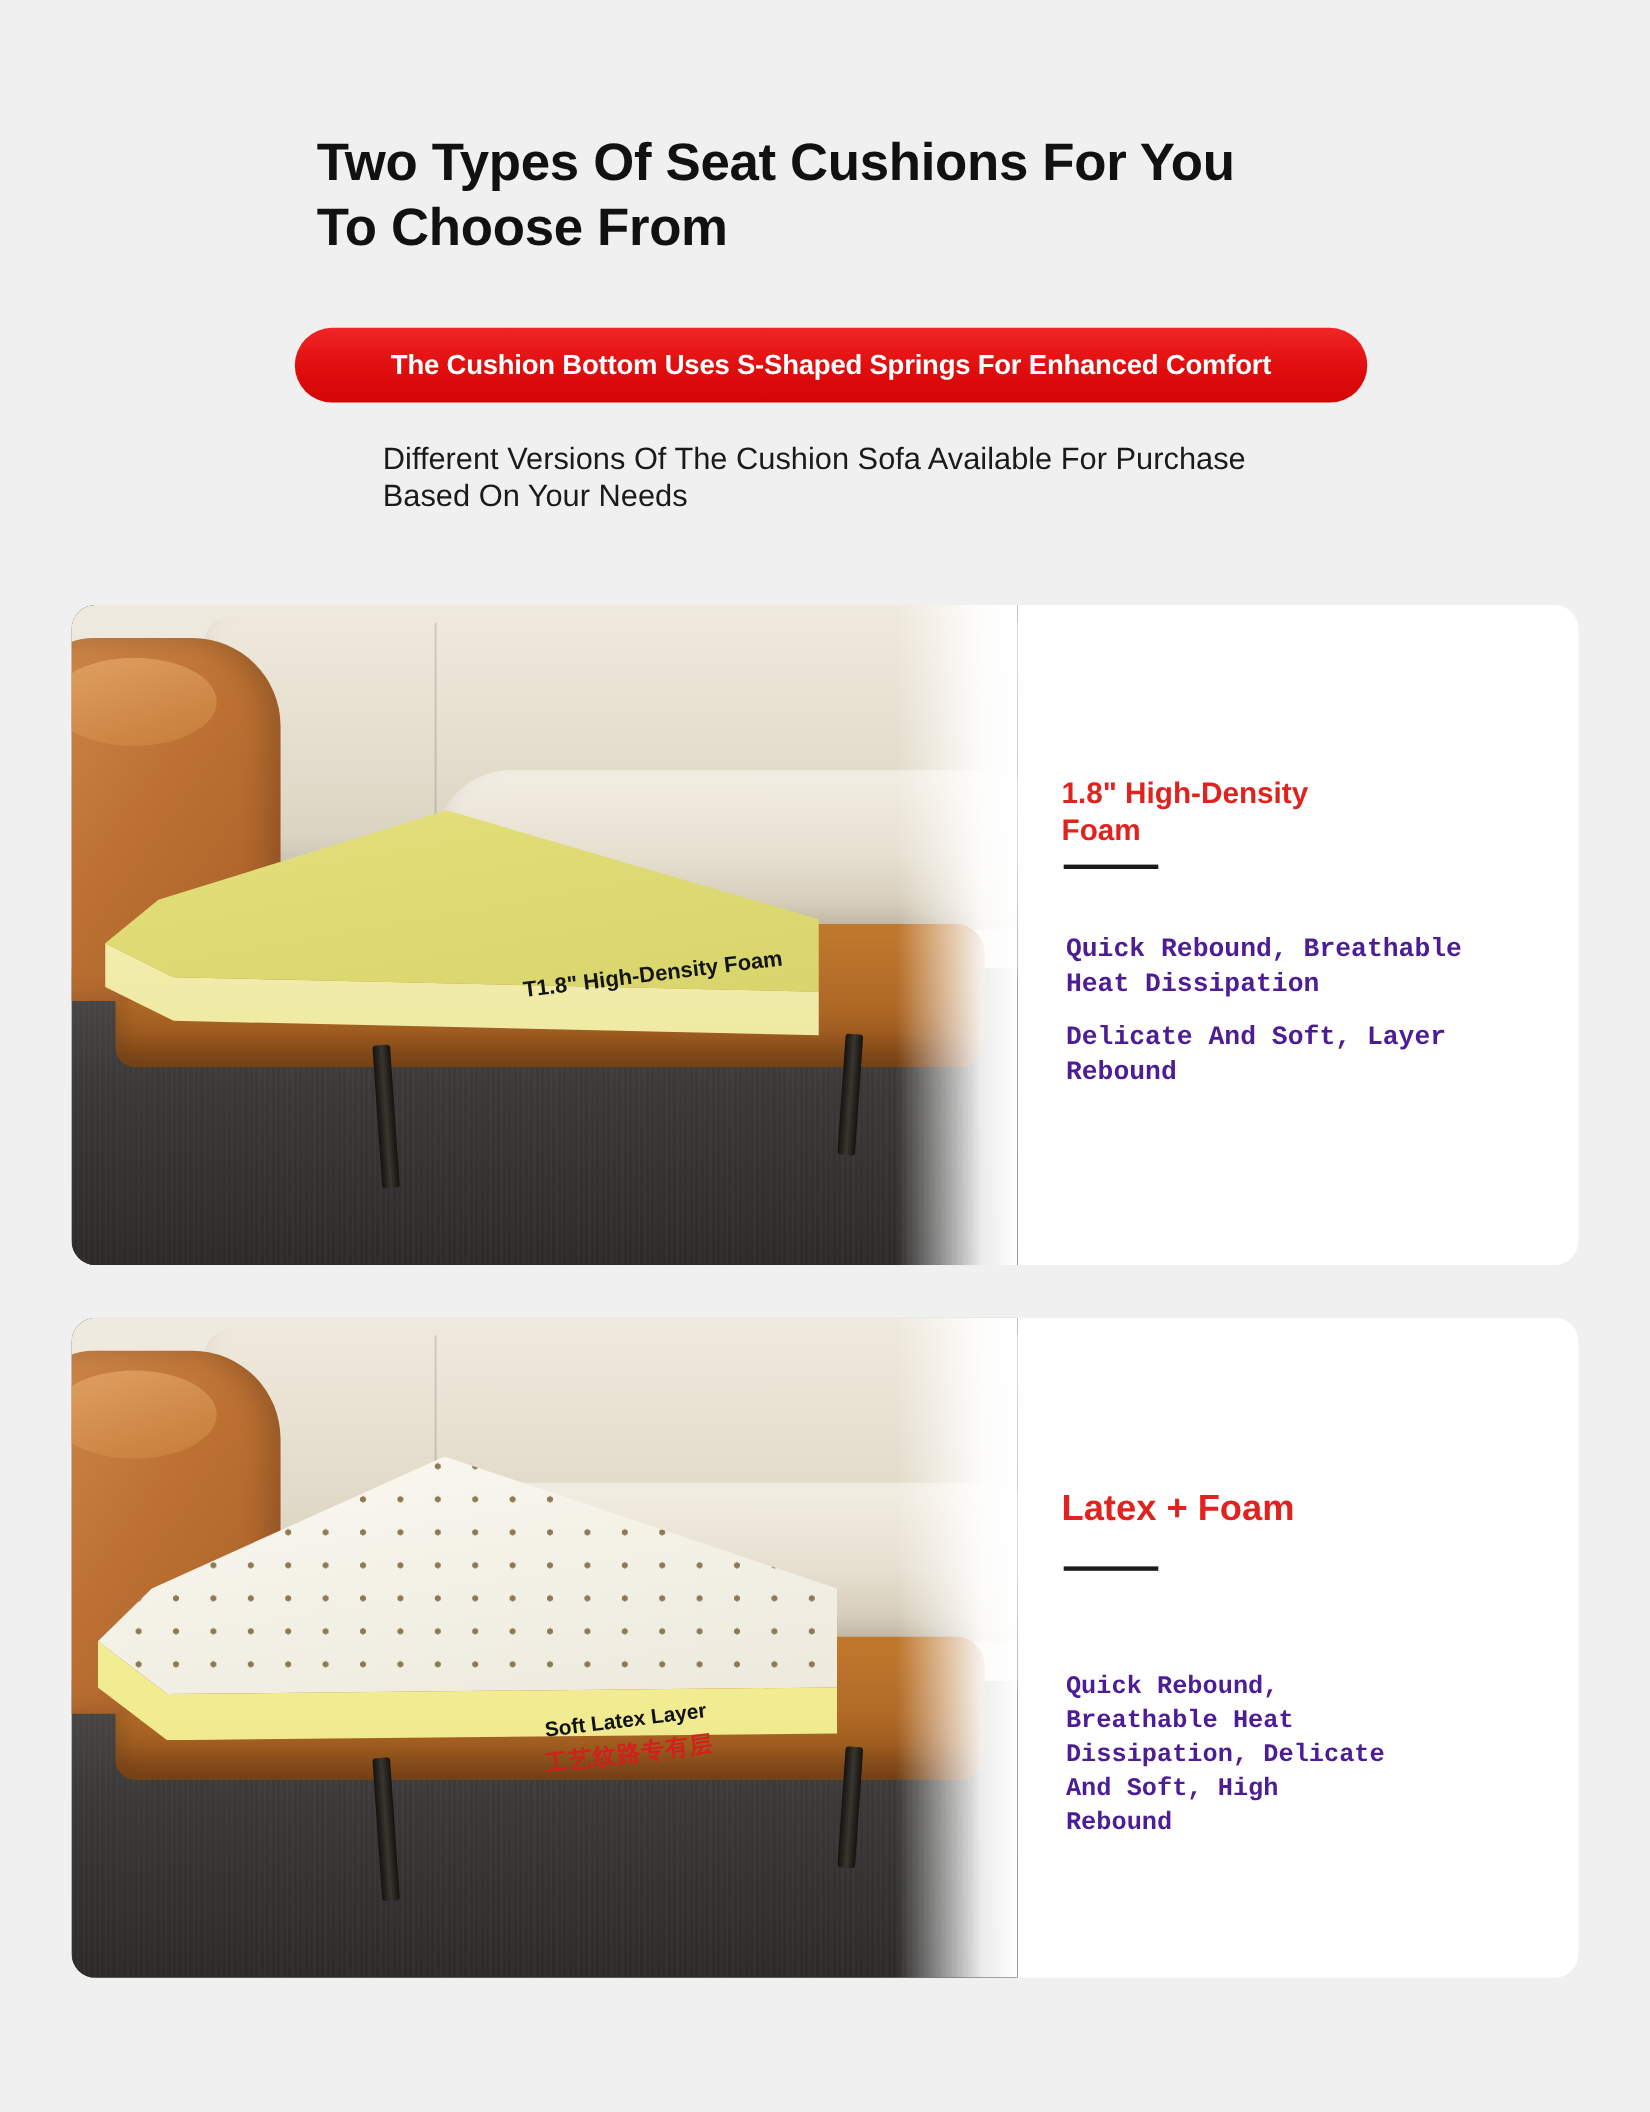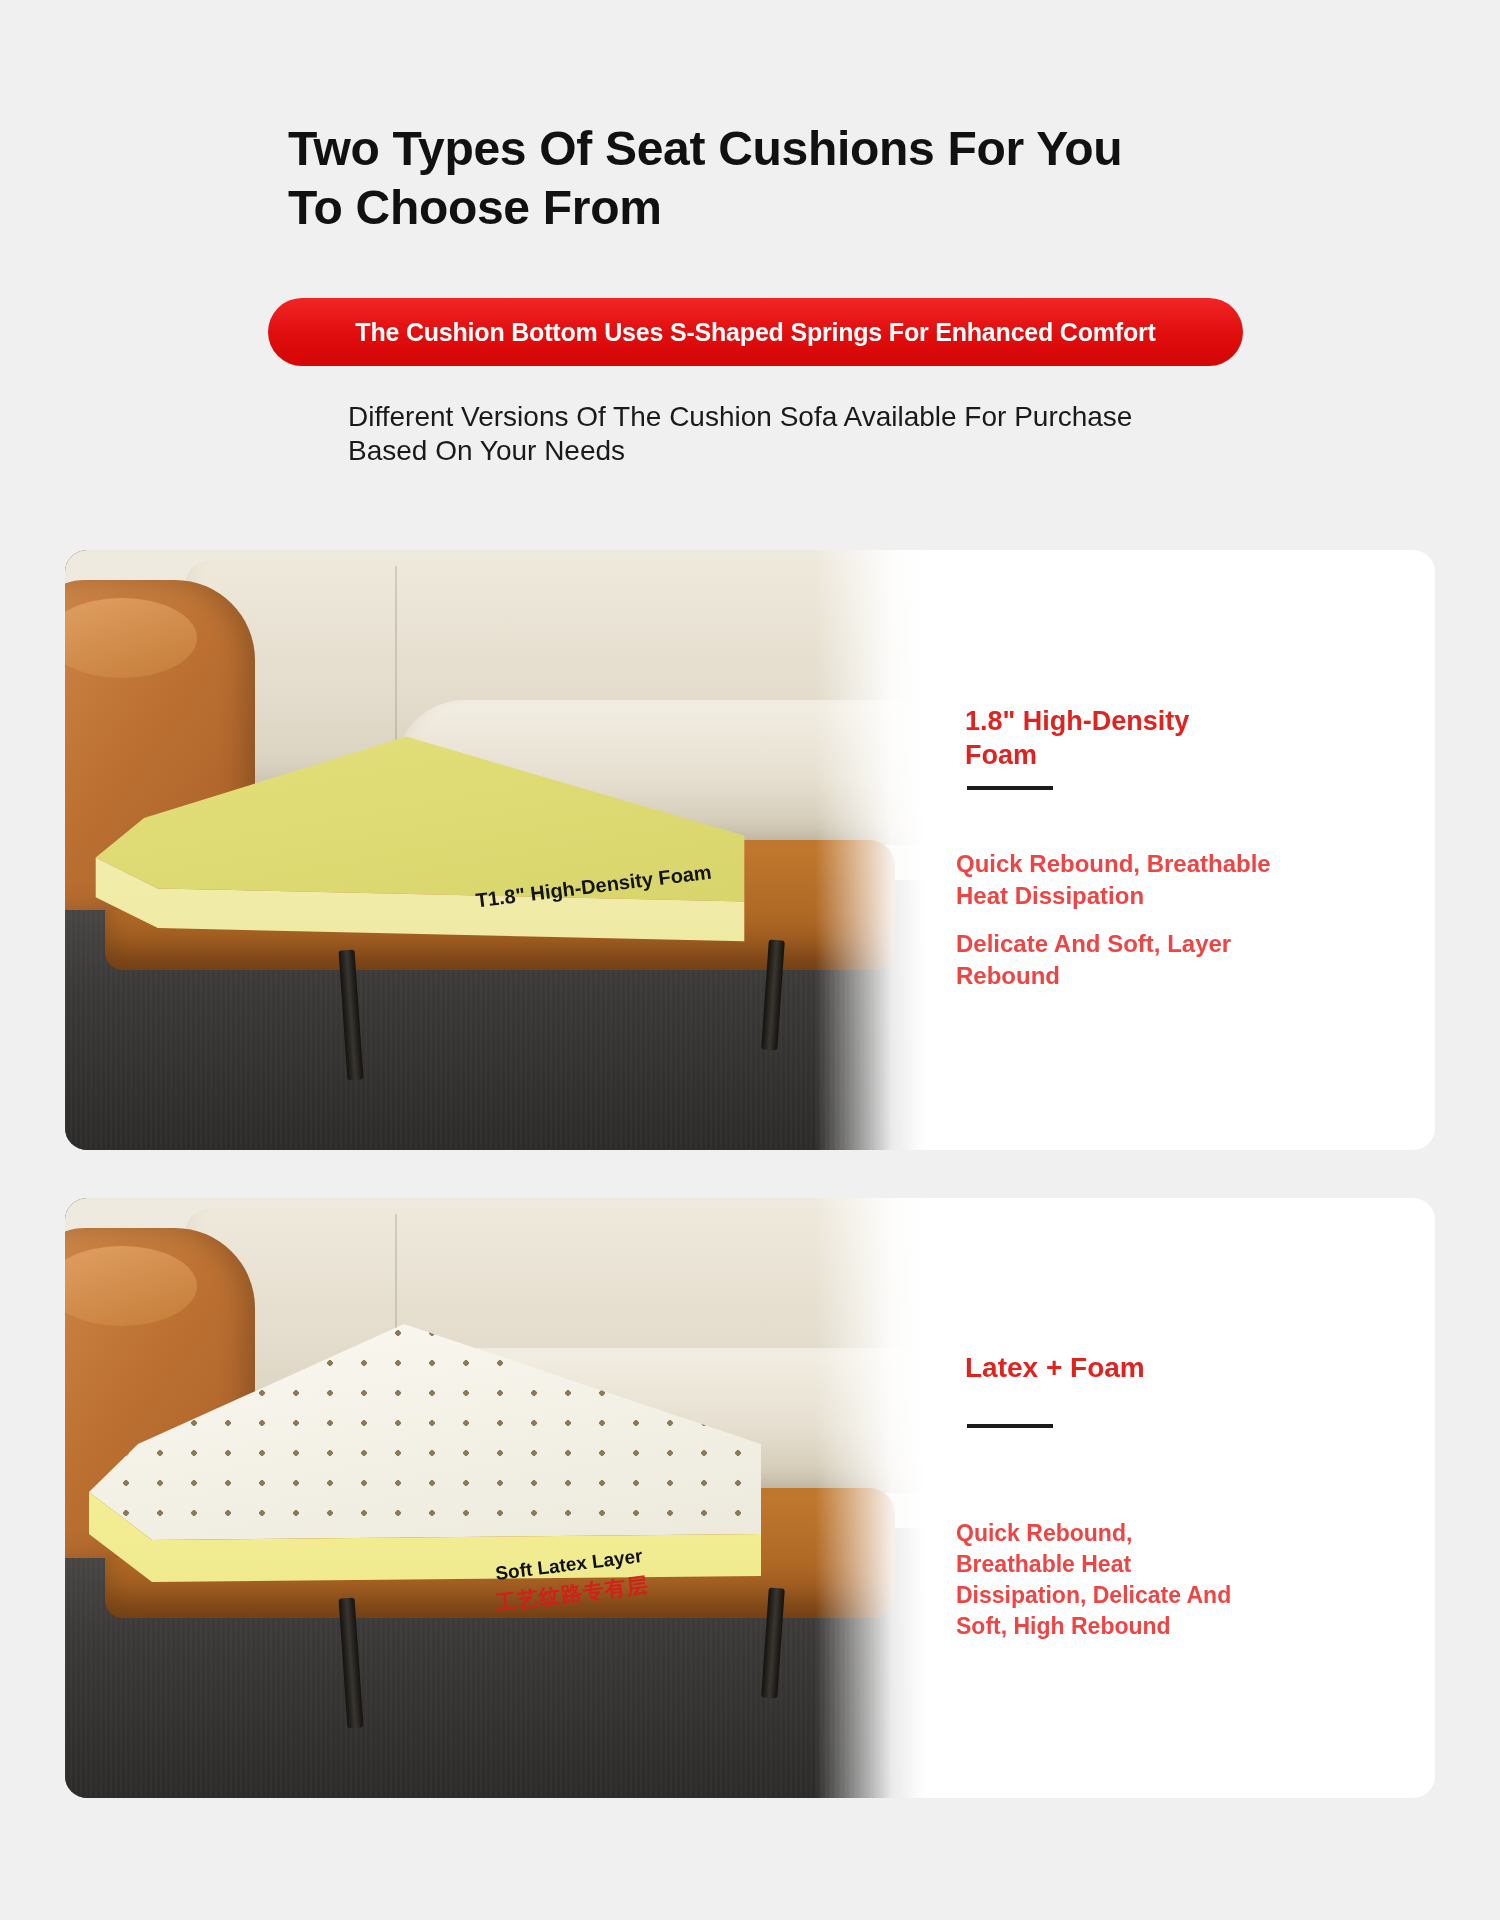--- a/index.html
+++ b/index.html
@@ -247,39 +247,40 @@
     font-weight: bold;
   }
   .p1-title {
     left: 40px; top: 155px;
     width: 260px;
     font-size: 27px;
     line-height: 1.25;
   }
   .p2-title {
     left: 40px; top: 155px;
-    font-size: 28px;
+    font-size: 33px;
     line-height: 1.1;
     white-space: nowrap;
   }
   .rule {
     position: absolute;
     left: 42px;
     width: 86px;
     height: 4px;
     background: #1b1b1b;
   }
   .p1-rule { top: 236px; }
   .p2-rule { top: 226px; }
 
   .bullet {
     position: absolute;
-    left: 31px;
-    color: #ef4444;
-    font-weight: bold;
+    left: 44px;
+    color: #4c1d95;
+    font-weight: bold;
+    font-family: Liberation Mono, monospace;
   }
   .p1-b1 { top: 298px; width: 370px; font-size: 24px; line-height: 1.32; }
   .p1-b2 { top: 378px; width: 380px; font-size: 24px; line-height: 1.32; }
   .p2-b1 { top: 320px; width: 300px; font-size: 23px; line-height: 1.35; }
 </style>
 </head>
 <body>
 
 <div class="page">
 

